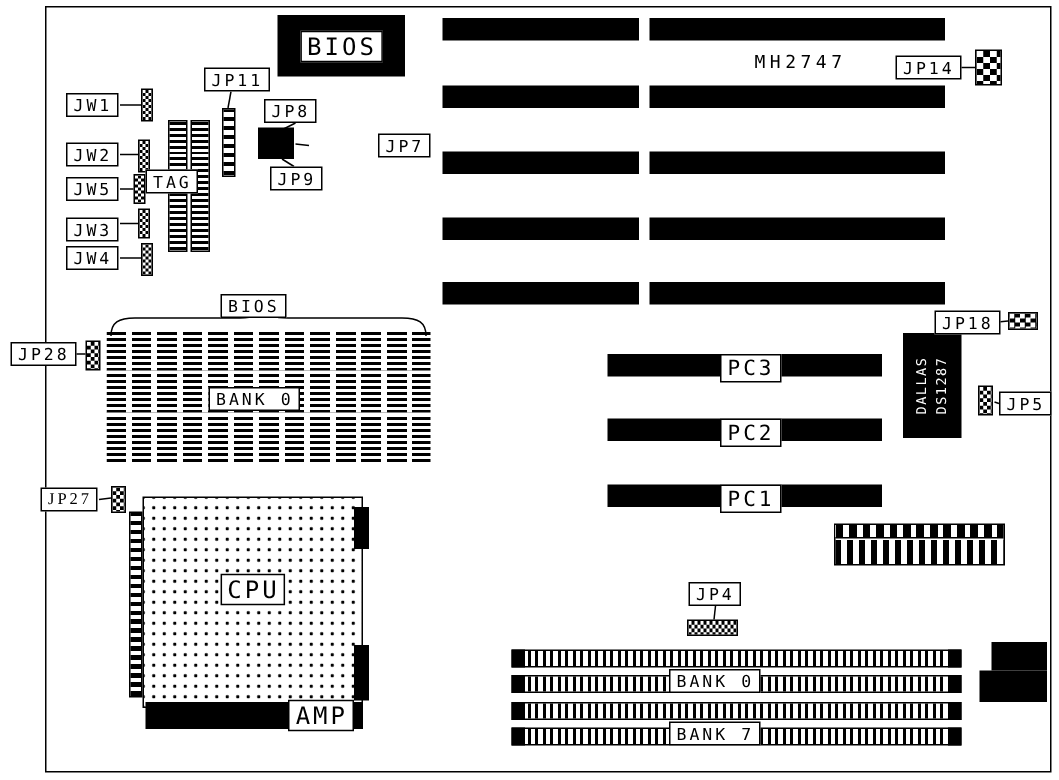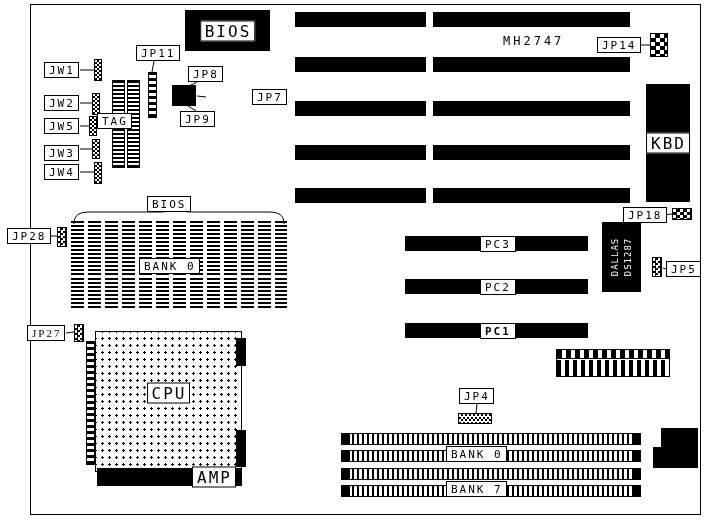--- a/index.html
+++ b/index.html
@@ -17,21 +17,21 @@
              background-size:8px 8px; z-index:3; }
   .pins-v { position:absolute; border:1px solid #000;
             background-image:repeating-linear-gradient(0deg,#000 0 3px,#fff 3px 6px); z-index:3; }
   .tag-chip { position:absolute; border:1px solid #000;
               background-image:repeating-linear-gradient(0deg,#000 0 2px,#fff 2px 4px); }
   .cache-row { position:absolute; left:71px; width:216px;
                background-image:
                  repeating-linear-gradient(90deg, rgba(255,255,255,0) 0 13px, #fff 13px 17px),
                  repeating-linear-gradient(0deg,#000 0 2px,#fff 2px 4px); }
   .pcbar { position:absolute; left:405px; width:183px; height:15px; background:#000; }
-  .pclbl { position:absolute; left:480px; background:#fff; border:1px solid #000; font-size:11px;
+  .pclbl { position:absolute; left:480px; background:#fff; border:1px solid #000; font-size:14px;
            line-height:1; padding:2px 4px 1px 4px; letter-spacing:2px; z-index:6; }
   .cpu-socket { position:absolute; border:1px solid #000; background-color:#fff;
                 background-image:radial-gradient(circle,#000 1.1px, rgba(255,255,255,0) 1.3px);
                 background-size:7px 7px; background-position:3px 3px; }
   .simm { position:absolute; left:341px; width:300px; height:12px; border:1px solid #000;
           background-image:repeating-linear-gradient(90deg,#000 0 2px,#fff 2px 5px); }
   .simm::before, .simm::after { content:""; position:absolute; top:-1px; width:9px; height:12px; background:#000; }
   .simm::before { left:-1px; } .simm::after { right:-1px; }
   .pwr { position:absolute; border:1px solid #000; background:#fff; }
   .pwr .row1 { position:absolute; left:0; top:0; width:100%; height:9px;
@@ -78,23 +78,20 @@
   <div class="checker" style="left:92px; top:139px; width:8px; height:20px; background-size:4px 4px;"></div>
   <div class="checker" style="left:94px; top:162px; width:8px; height:22px; background-size:4px 4px;"></div>
 
   <div class="pins-v" style="left:148px; top:72px; width:9px; height:46px;"></div>
 
   <div class="blackbox" style="left:172px; top:85px; width:24px; height:21px;"></div>
 
   <div class="tag-chip" style="left:112px; top:80px; width:13px; height:88px;"></div>
   <div class="tag-chip" style="left:127px; top:80px; width:13px; height:88px;"></div>
 
-  <div class="blackbox" style="left:646px; top:84px; width:44px; height:118px;">
-    <div class="chiplabel" style="left:50%; top:50%; transform:translate(-50%,-50%);">KBD</div>
-  </div>
 
   <div class="cache-row" style="top:221px; height:26px;"></div>
   <div class="cache-row" style="top:249px; height:26px;"></div>
   <div class="cache-row" style="top:277px; height:31px;"></div>
 
   <div class="checker" style="left:57px; top:227px; width:10px; height:20px; background-size:5px 5px;"></div>
 
   <div class="blackbox" style="left:602px; top:222px; width:39px; height:70px;">
     <div class="rtc-text">
       <div>DALLAS</div>
@@ -104,21 +101,21 @@
 
   <div class="checker" style="left:672px; top:208px; width:20px; height:12px; background-size:7px 6px;"></div>
 
   <div class="checker" style="left:652px; top:257px; width:10px; height:20px; background-size:5px 5px;"></div>
 
   <div class="pcbar" style="top:236px;"></div>
   <div class="pcbar" style="top:279px;"></div>
   <div class="pcbar" style="top:323px;"></div>
   <div class="pclbl" style="top:236px;">PC3</div>
   <div class="pclbl" style="top:279px;">PC2</div>
-  <div class="pclbl" style="top:323px;font-weight:bold;">PC1</div>
+  <div class="pclbl" style="top:323px;">PC1</div>
 
   <div class="checker" style="left:74px; top:324px; width:10px; height:18px; background-size:5px 5px;"></div>
 
   <div class="pins-v" style="left:86px; top:341px; width:9px; height:124px;"></div>
   <div class="cpu-socket" style="left:95px; top:331px; width:147px; height:141px;">
     <div class="chiplabel" style="left:50%; top:44%; transform:translate(-50%,-50%);">CPU</div>
   </div>
   <div class="blackbox" style="left:236px; top:338px; width:10px; height:28px;"></div>
   <div class="blackbox" style="left:236px; top:430px; width:10px; height:37px;"></div>
   <div class="blackbox" style="left:97px; top:468px; width:145px; height:18px;">
@@ -161,21 +158,21 @@
     </g>
   </svg>
 
   <div class="lbl" style="left:597px; top:37px;">JP14</div>
   <div class="lbl" style="left:44px;  top:62px;">JW1</div>
   <div class="lbl" style="left:44px;  top:95px;">JW2</div>
   <div class="lbl" style="left:44px;  top:118px;">JW5</div>
   <div class="lbl" style="left:44px;  top:145px;">JW3</div>
   <div class="lbl" style="left:44px;  top:164px;">JW4</div>
   <div class="lbl" style="left:136px; top:45px;">JP11</div>
-  <div class="lbl" style="left:188px; top:66px;">JP8</div>
+  <div class="lbl" style="left:176px; top:66px;">JP8</div>
   <div class="lbl" style="left:206px; top:89px;margin-left:46px;">JP7</div>
   <div class="lbl" style="left:180px; top:111px;">JP9</div>
   <div class="lbl" style="left:97px;  top:113px;">TAG</div>
   <div class="lbl" style="left:147px; top:196px;">BIOS</div>
   <div class="lbl" style="left:139px; top:258px;">BANK 0</div>
   <div class="lbl" style="left:7px;   top:228px;">JP28</div>
   <div class="lbl" style="left:623px; top:207px;">JP18</div>
   <div class="lbl" style="left:666px; top:261px;">JP5</div>
   <div class="lbl" style="left:27px;  top:325px;font-family:Liberation Serif, serif;">JP27</div>
   <div class="lbl" style="left:459px; top:388px;">JP4</div>

